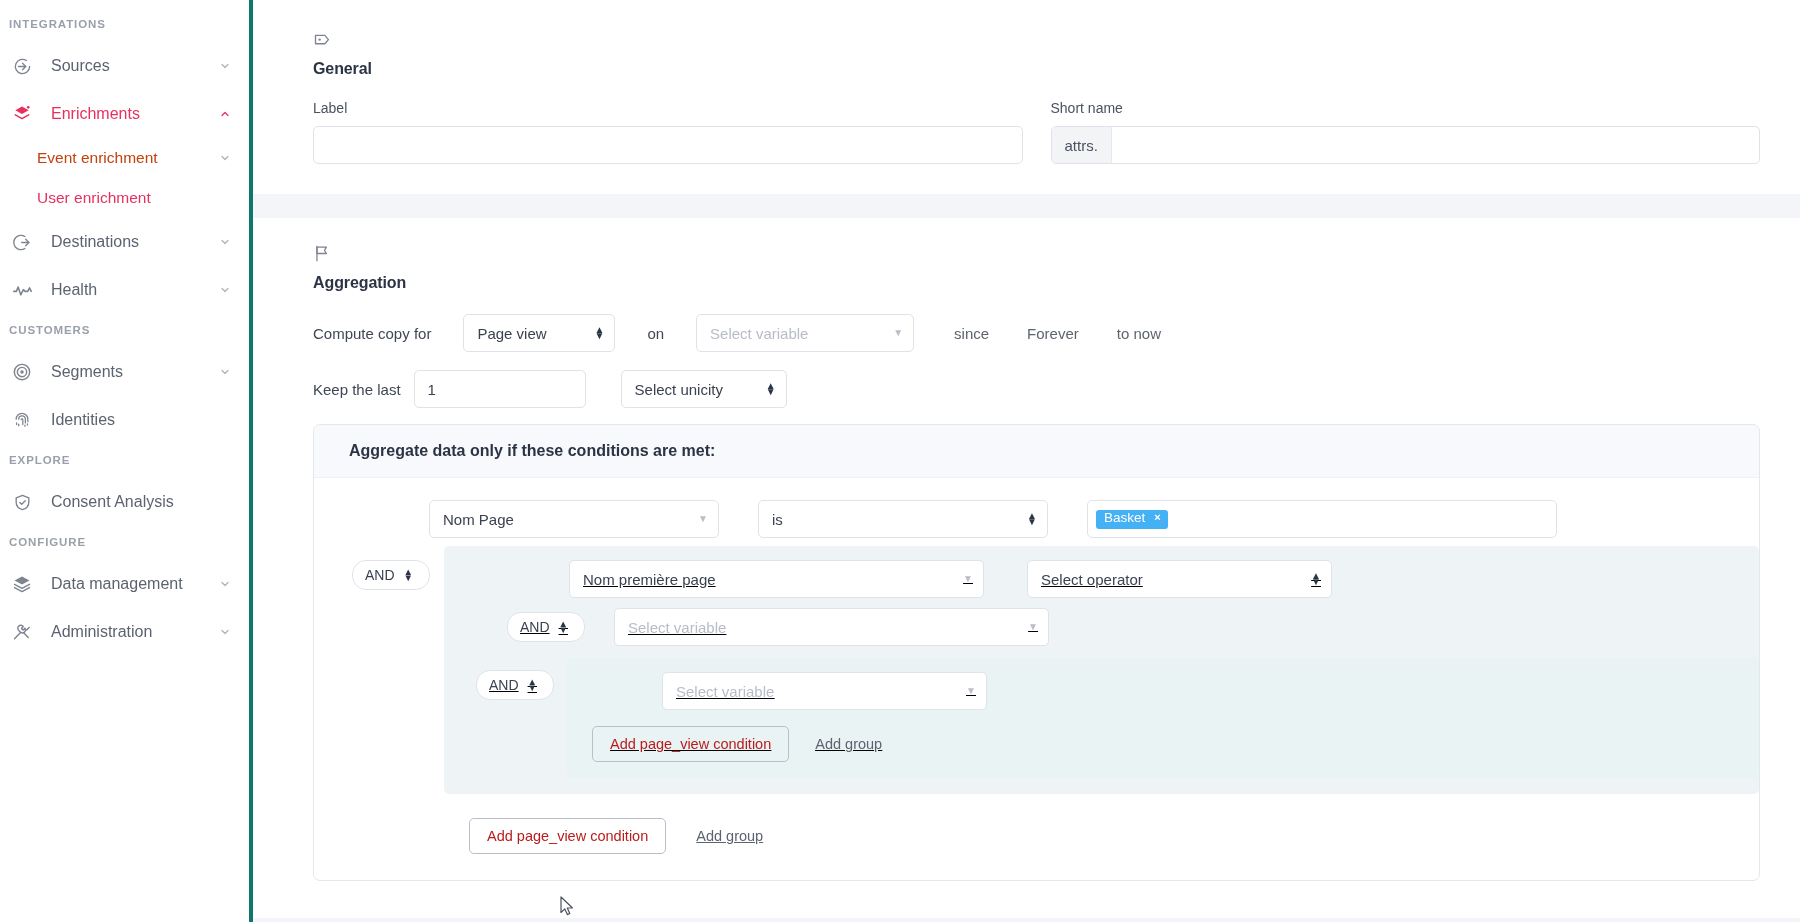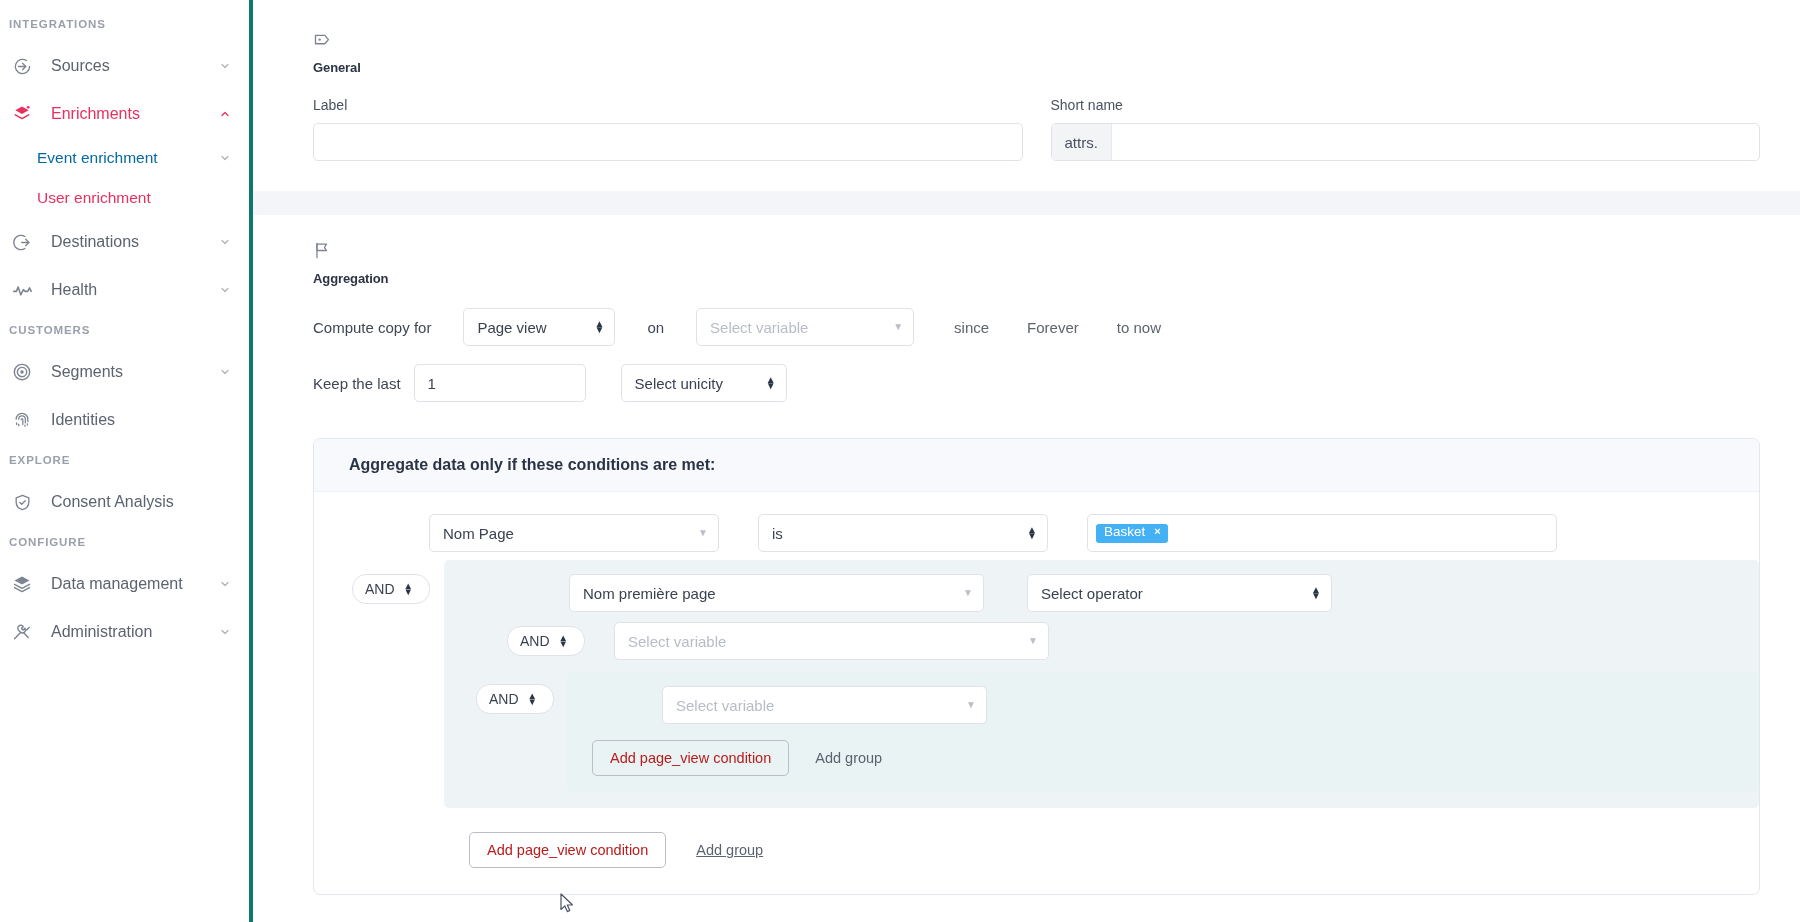--- a/index.html
+++ b/index.html
@@ -63,21 +63,21 @@
   .nav-item.active .ic { color: #e8305f; }
   .nav-item.active .chev { color: #e8305f; }
 
   .nav-sub {
     display: flex;
     align-items: center;
     height: 40px;
     padding-left: 37px;
     padding-right: 16px;
     font-size: 15.5px;
-    color: #0369a1;
+    color: #c2410c;
     cursor: pointer;
   }
   .nav-sub .lbl { flex: 1 1 auto; white-space: nowrap; }
   .nav-sub .chev { color: #aeb3bd; font-size: 12px; width: 16px; display:flex; justify-content:center;}
   .nav-sub.selected { color: #e8305f; }
 
   
   #main {
     flex: 1 1 auto;
     height: 922px;
@@ -93,21 +93,21 @@
     position: relative;
   }
   .card-inner { padding-left: 60px; padding-right: 40px; }
 
   .sec-icon {
     width: 22px; height: 22px;
     color: #7d8490;
     margin-bottom: 8px;
   }
   .sec-title {
-    font-size: 13px;
+    font-size: 16px;
     font-weight: 700;
     color: #2b3445;
     margin: 0 0 22px 0;
     letter-spacing: -0.1px;
   }
 
   .field-label {
     font-size: 14px;
     color: #4a5160;
     margin-bottom: 10px;
@@ -201,21 +201,21 @@
     font-size: 15px;
     color: #3a4150;
     width: 172px;
   }
 
   
   .cond-panel {
     border: 1px solid #e3e7ee;
     border-radius: 7px;
     background: #fff;
-    margin-top: 36px;
+    margin-top: 16px;
     overflow: hidden;
   }
   .cond-head {
     background: #f7f9fc;
     border-bottom: 1px solid #eef1f6;
     padding: 17px 0 17px 35px;
     font-size: 16px;
     font-weight: 700;
     color: #2b3445;
   }
@@ -257,20 +257,21 @@
     align-items: center;
     gap: 9px;
     white-space: nowrap;
   }
   .chip .x { font-size: 11px; font-weight: 700; cursor: pointer; }
 
   .group-box {
     background: #eef4f5;
     border-radius: 5px;
     padding: 14px 0 16px 0;
+    text-decoration: underline;
   }
   .group-box.inner { background: #e9f3f4; }
 
   .btn-outline {
     border: 1px solid #b9bec8;
     border-radius: 5px;
     background: transparent;
     height: 36px;
     padding: 0 17px;
     font-size: 14.5px;

